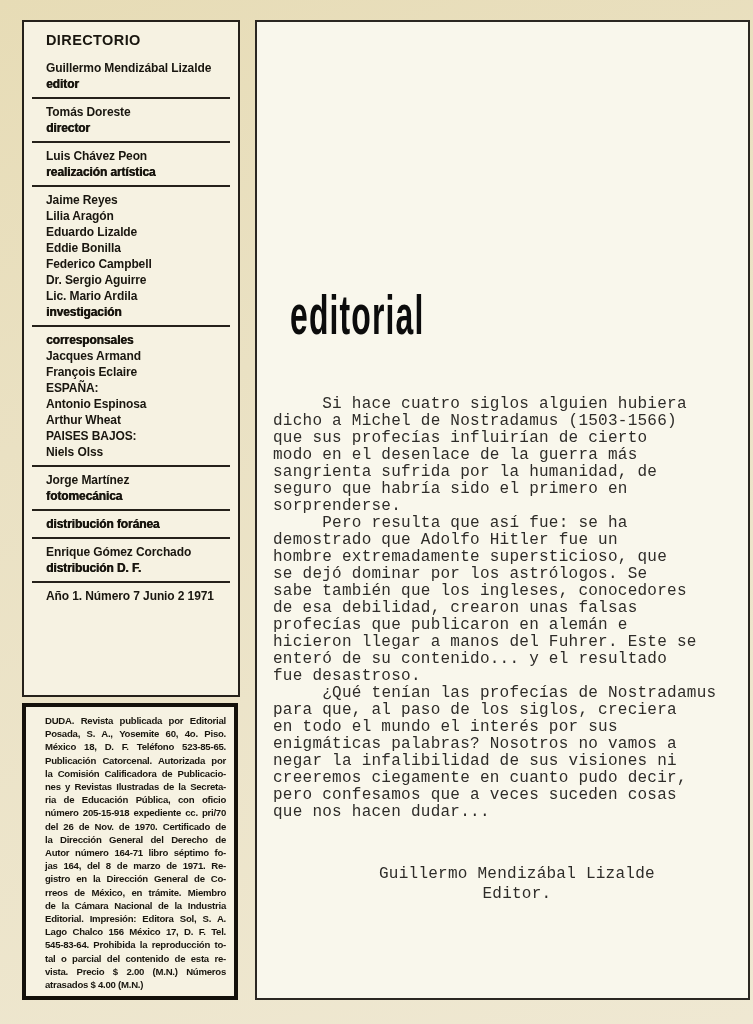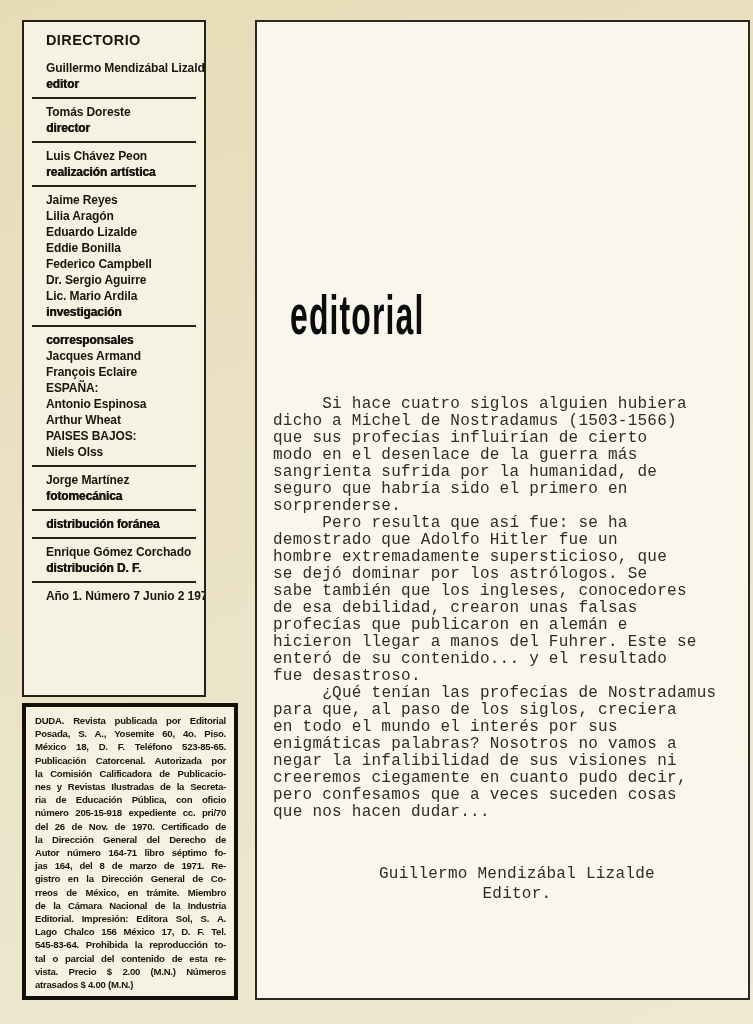--- a/index.html
+++ b/index.html
@@ -6,40 +6,40 @@
   html,body { width:753px; height:1024px; }
   body { font-family:"Liberation Sans", sans-serif; }
 
   .page {
     position:relative; width:753px; height:1024px; overflow:hidden;
     background: linear-gradient(160deg, #e7dcb6 0%, #eae1c3 35%, #efe8d2 100%);
   }
 
   
   .sidebar-box {
-    position:absolute; left:22px; top:20px; width:184px; height:677px;
+    position:absolute; left:22px; top:20px; width:218px; height:677px;
     background:#f6f2e2; border:2px solid #25211a; overflow:hidden;
     padding:3px 8px 0 8px;
   }
   .sb-section { padding:5px 0; }
   .sb-section.ruled { border-top:2px solid #25211a; }
   .sb-line {
     line-height:16px; font-size:12px; color:#19160f;
     white-space:nowrap; padding-left:14px; font-weight:bold;
     letter-spacing:-0.1px;
   }
   .sb-header { font-size:14.5px; letter-spacing:0.4px; line-height:20px; }
   .sb-role  { text-shadow:0.5px 0 0 currentColor; }
   .sb-caps  { }
 
   
   .duda-box {
     position:absolute; left:22px; top:703px; width:216px; height:297px;
     background:#f6f2e2; border:4px solid #14110b; overflow:hidden;
-    padding:7px 8px 0 9px;
+    padding:7px 8px 0 19px;
   }
   .duda-line {
     font-size:9.6px; line-height:13.2px; font-weight:bold; color:#19160f;
     letter-spacing:-0.25px; white-space:nowrap;
     text-align:justify; text-align-last:justify;
   }
   .duda-line:last-child { text-align-last:left; }
 
   
   .main-box {

